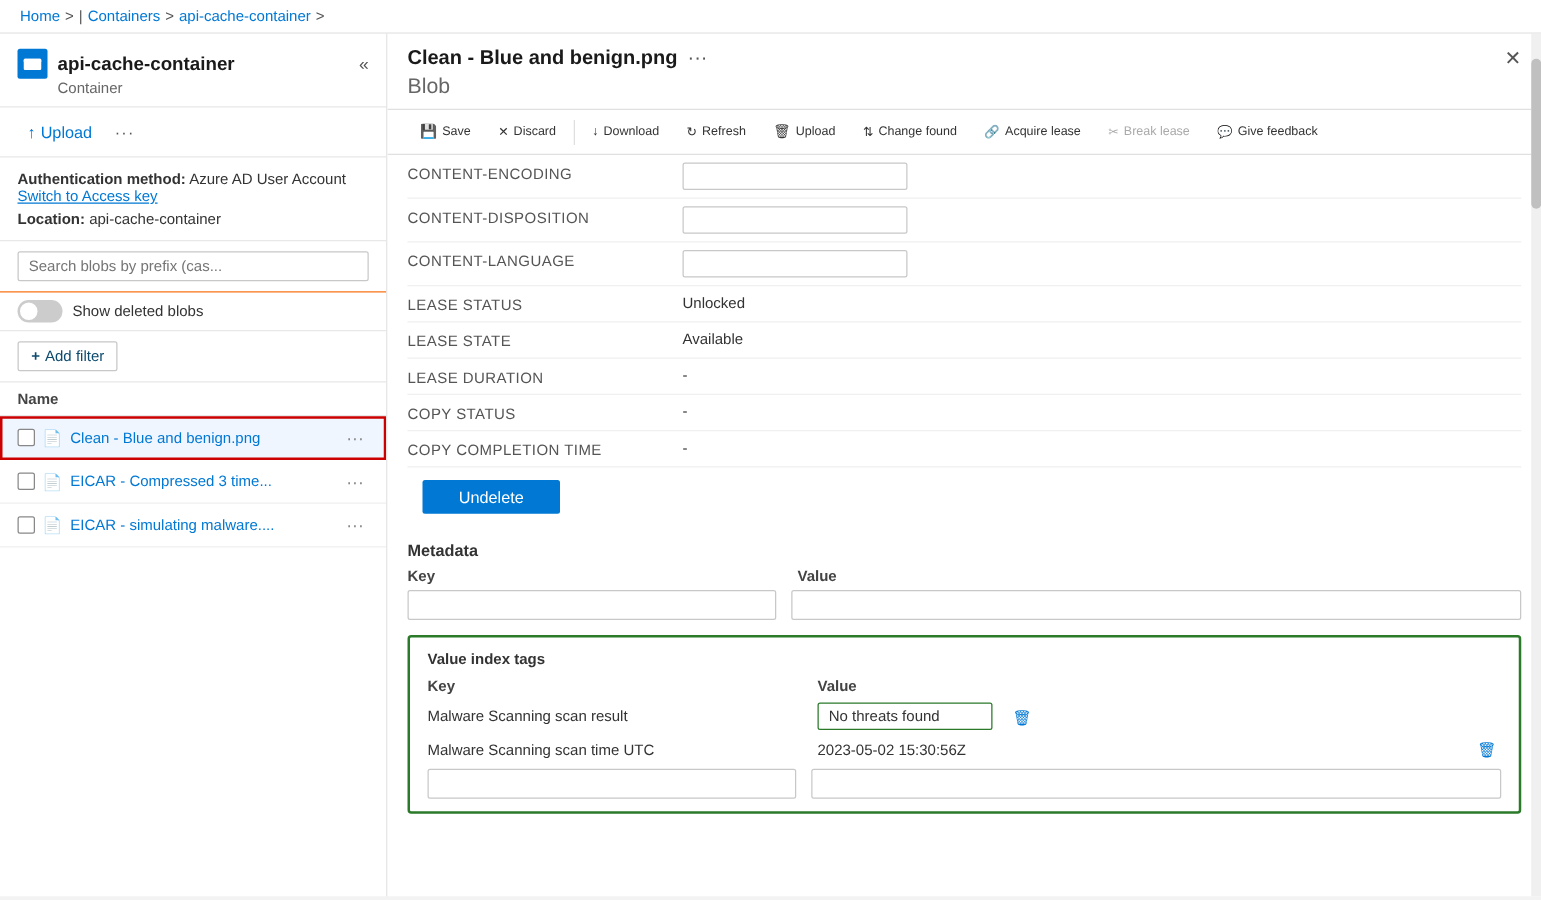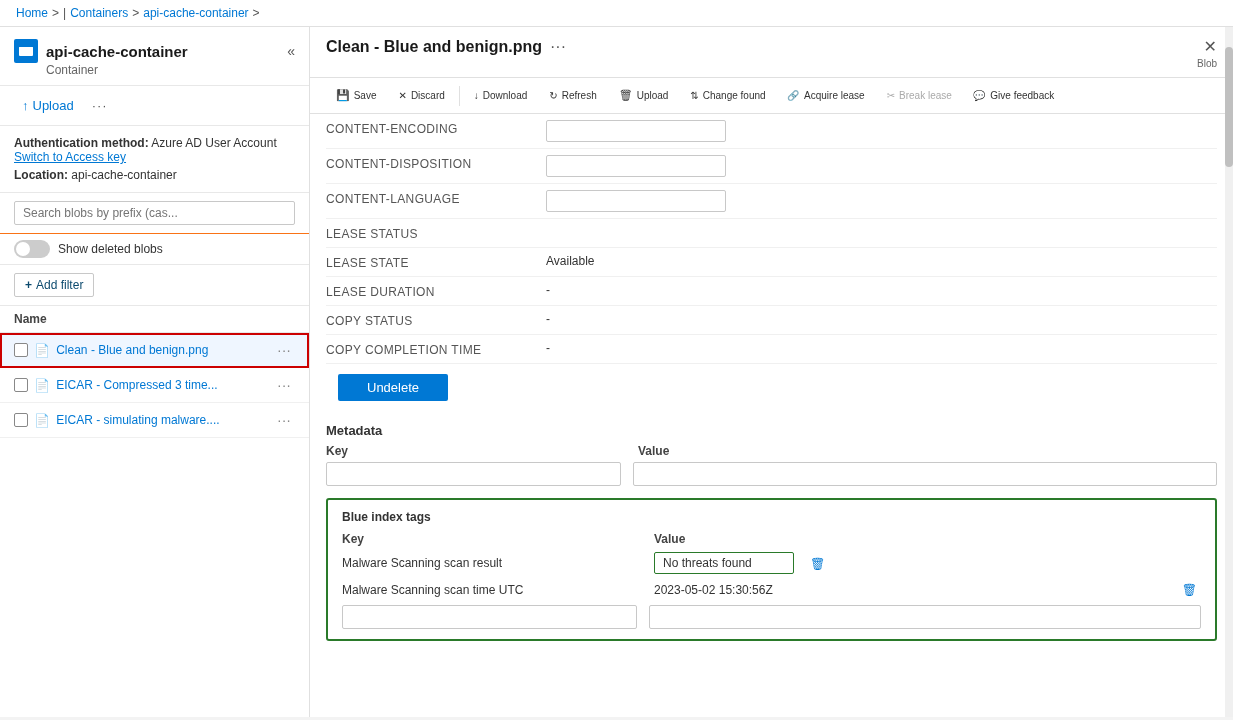--- a/index.html
+++ b/index.html
@@ -48,21 +48,21 @@
     .file-name { flex: 1; font-size: 12px; color: #0078d4; }
     .file-more { color: #888; font-size: 14px; cursor: pointer; padding: 2px 4px; }
 
     
     .detail-panel { flex: 1; background: #fff; display: flex; flex-direction: column; overflow: hidden; position: relative; }
     .detail-header { padding: 10px 16px 0; border-bottom: 1px solid #e0e0e0; }
     .detail-title-row { display: flex; align-items: center; gap: 8px; }
     .detail-title { font-size: 16px; font-weight: 600; color: #1a1a1a; }
     .detail-more { color: #555; cursor: pointer; font-size: 16px; }
     .detail-close { margin-left: auto; cursor: pointer; color: #555; font-size: 16px; }
-    .detail-subtitle { font-size: 10px; color: #666; margin-top: 2px; margin-bottom: 8px; text-align: right; }
+    .detail-subtitle { font-size: 17px; color: #666; margin-top: 2px; margin-bottom: 8px; }
 
     .detail-toolbar { display: flex; align-items: center; gap: 2px; padding: 6px 16px; border-bottom: 1px solid #e0e0e0; flex-wrap: wrap; }
     .toolbar-btn { display: flex; align-items: center; gap: 4px; padding: 5px 10px; border: none; background: transparent; cursor: pointer; font-size: 10px; color: #333; border-radius: 2px; }
     .toolbar-btn.disabled { color: #aaa; cursor: default; }
     .toolbar-sep { width: 1px; height: 20px; background: #e0e0e0; margin: 0 2px; }
 
     .detail-body { flex: 1; overflow-y: auto; padding: 0 16px 16px; }
 
     .prop-table { width: 100%; }
     .prop-row { display: flex; align-items: flex-start; padding: 6px 0; border-bottom: 1px solid #f0f0f0; }
@@ -276,20 +276,21 @@
         <div class="prop-row">
           <div class="prop-label">CONTENT-DISPOSITION</div>
           <div class="prop-value"><input type="text" class="prop-input" value="" style=""></div>
         </div>
         <div class="prop-row">
           <div class="prop-label">CONTENT-LANGUAGE</div>
           <div class="prop-value"><input type="text" class="prop-input" value="" style=""></div>
         </div>
         <div class="prop-row">
           <div class="prop-label">LEASE STATUS</div>
+          <div class="prop-value">Unlocked</div>
         </div>
         <div class="prop-row">
           <div class="prop-label">LEASE STATE</div>
           <div class="prop-value">Available</div>
         </div>
         <div class="prop-row">
           <div class="prop-label">LEASE DURATION</div>
           <div class="prop-value">-</div>
         </div>
         <div class="prop-row">
@@ -312,21 +313,21 @@
           <span class="meta-col-header meta-col-val">Value</span>
         </div>
         <div class="meta-row">
           <input type="text" class="meta-input key" value="" style="">
           <input type="text" class="meta-input val" value="" style="">
         </div>
       </div>
 
       
       <div class="blob-tags-box">
-        <div class="blob-tags-header">Blue index tags</div>
+        <div class="blob-tags-header">Value index tags</div>
         <div class="tags-header-row">
           <span class="tags-col-header tags-col-key">Key</span>
           <span class="tags-col-header tags-col-val">Value</span>
         </div>
 
         <div class="tags-row">
           <span class="tags-key">Malware Scanning scan result</span>
           <span class="tags-val-box" style="border: 1px solid #2a7a2a;">No threats found</span>
           <button class="tags-delete">
             <span class="icon-trash"></span>

